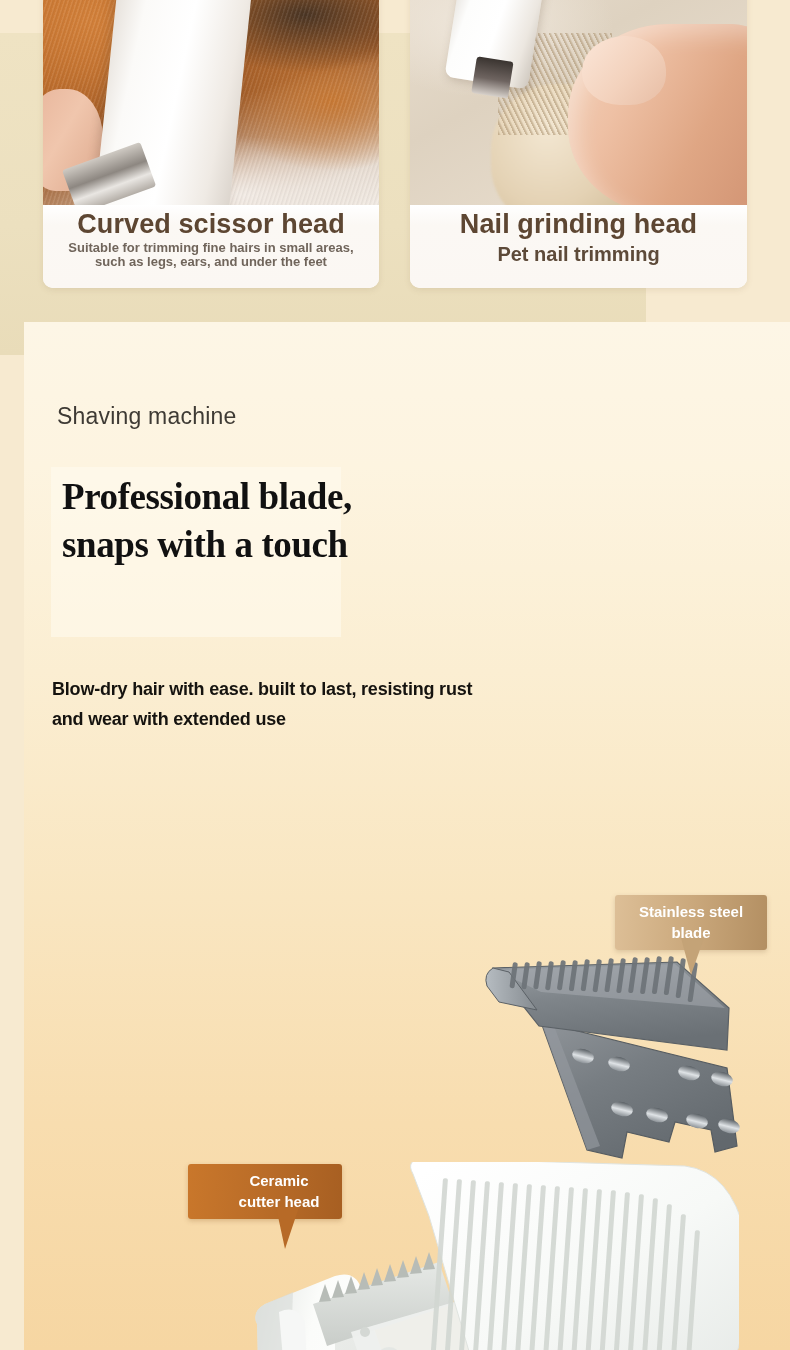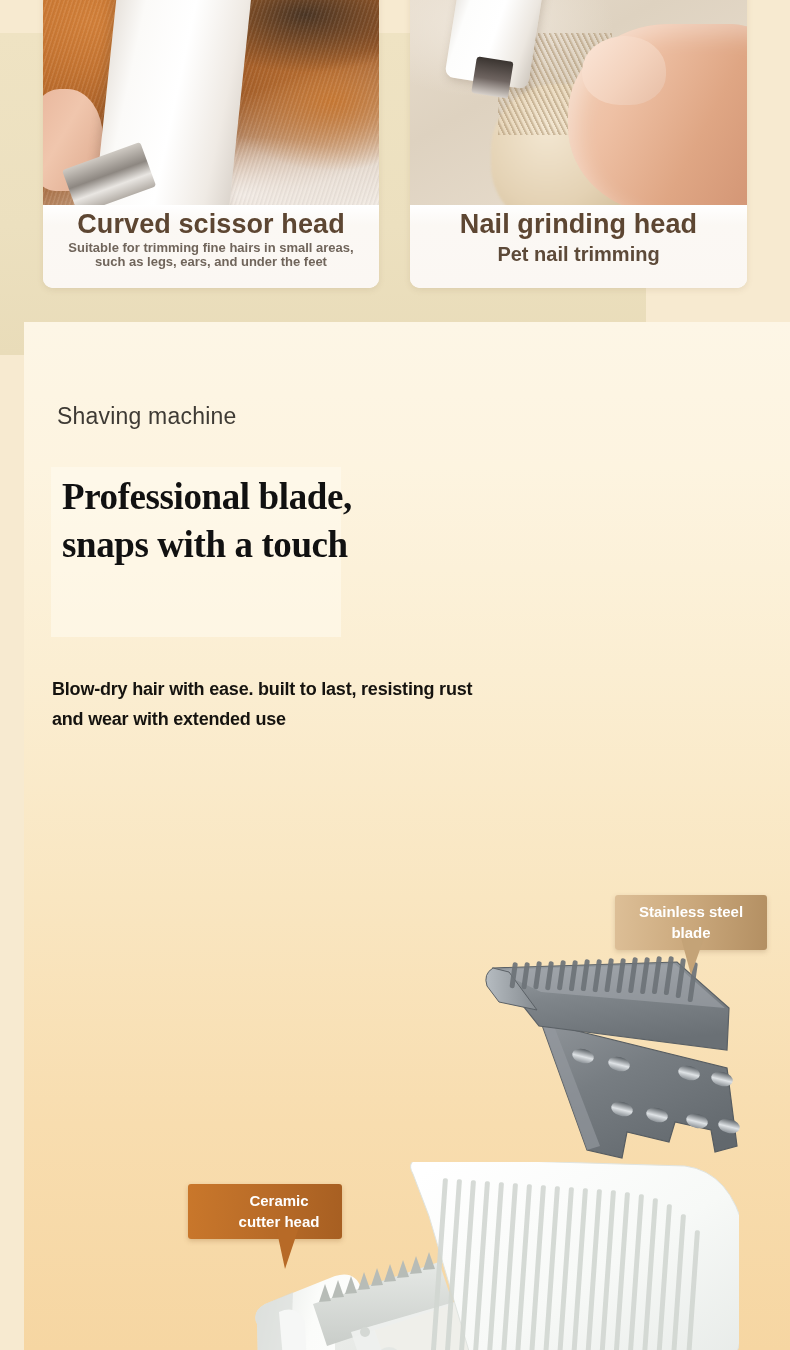--- a/index.html
+++ b/index.html
@@ -251,21 +251,21 @@
     box-shadow: 0 2px 5px rgba(150,120,85,0.3);
     z-index: 4;
   }
   .callout-steel .tail {
     left: 66px; top: 43px;
     border-left: 10px solid transparent;
     border-right: 13px solid transparent;
     border-top: 37px solid #c4a377;
   }
   .callout-ceramic {
-    left: 164px; top: 862px;
+    left: 164px; top: 842px;
     width: 154px;
     font-size: 15px;
     background: linear-gradient(95deg, #c9772b 0%, #b96c28 50%, #a75f22 100%);
     box-shadow: 0 2px 5px rgba(150,100,50,0.3);
     z-index: 4;
     padding-left: 42px;
   }
   .callout-ceramic .tail {
     left: 88px; top: 43px;
     border-left: 9px solid transparent;

